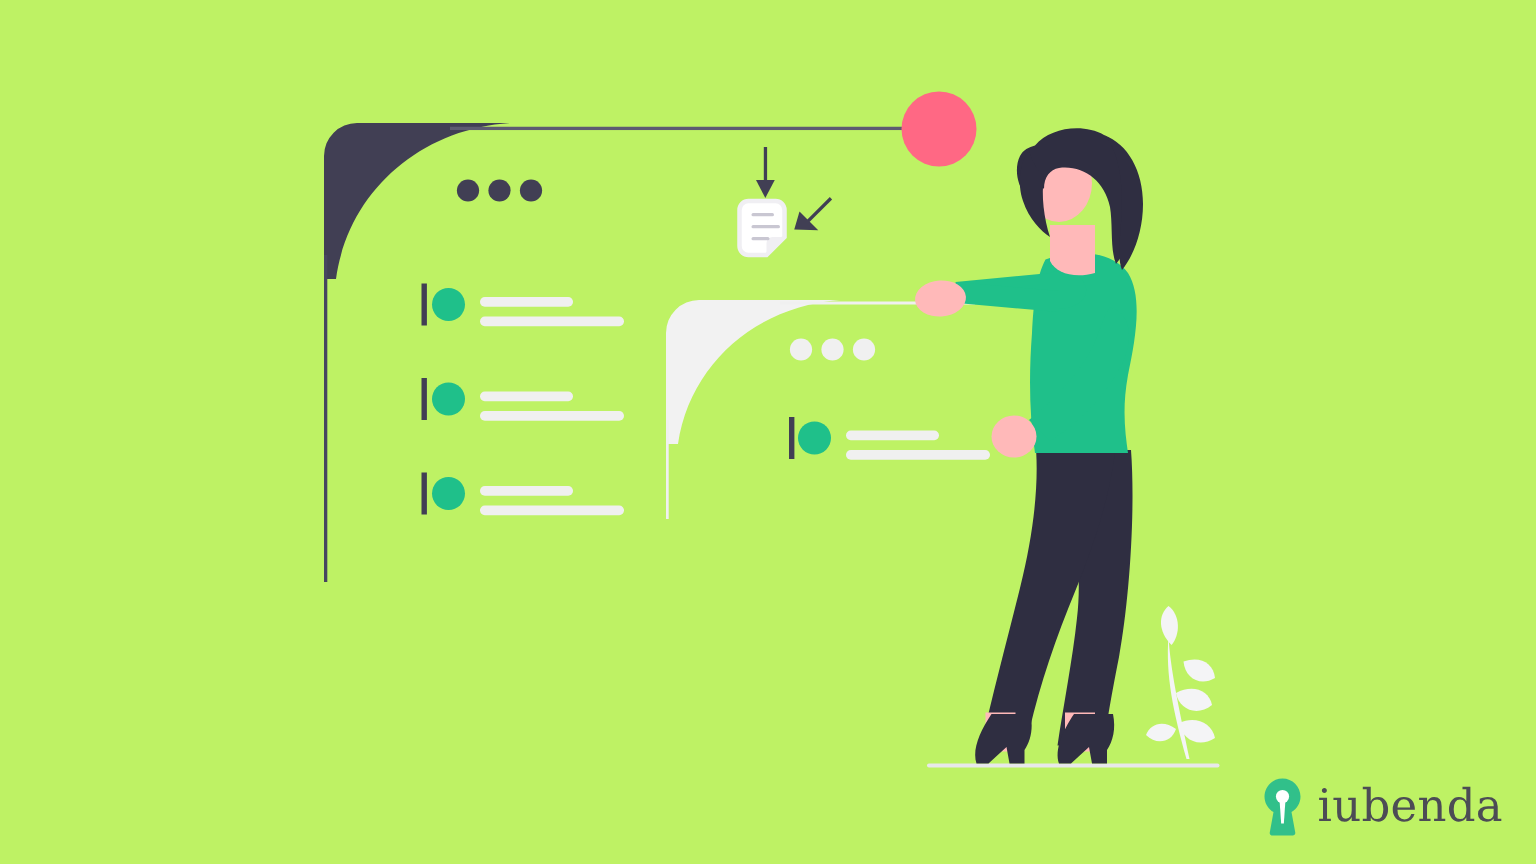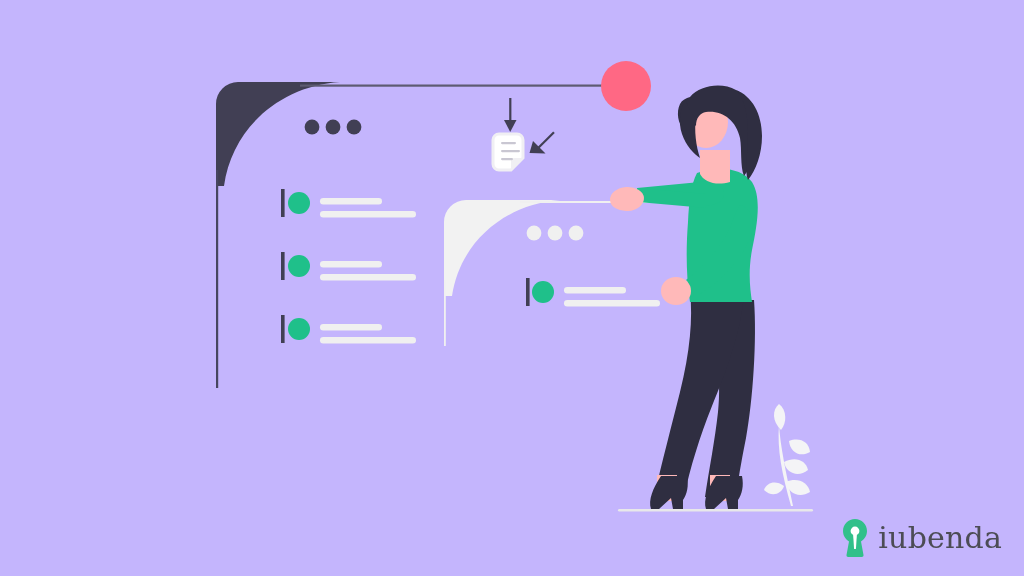--- a/index.html
+++ b/index.html
@@ -11,21 +11,21 @@
   body {
     width: 1024px;
     height: 576px;
     overflow: hidden;
     font-family: "Liberation Sans", sans-serif;
   }
   #scene {
     position: relative;
     width: 1024px;
     height: 576px;
-    background: #c4b5fd;
+    background: #bef264;
   }
   #scene-svg {
     position: absolute;
     top: 0;
     left: 0;
     display: block;
   }
   
   .brand-lockup {
     position: absolute;

